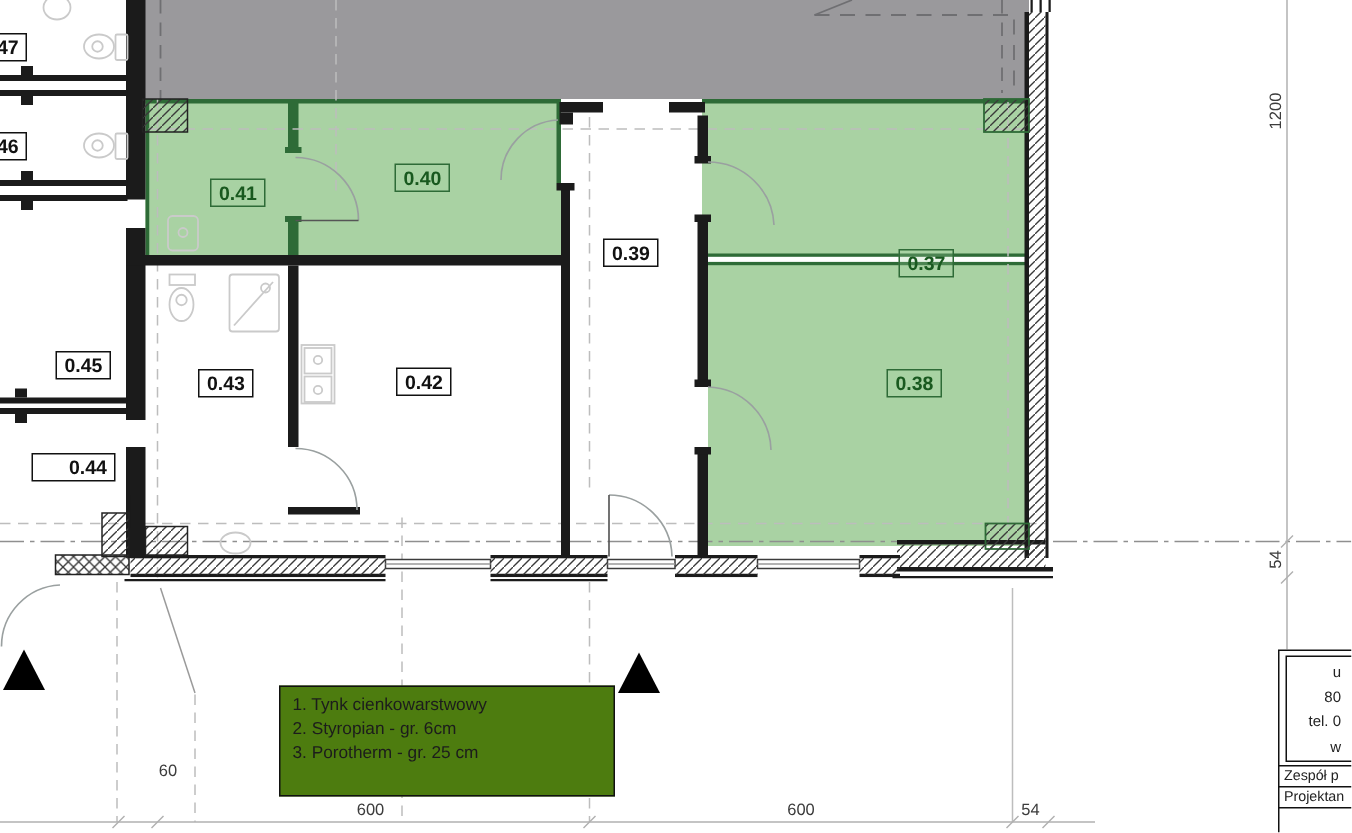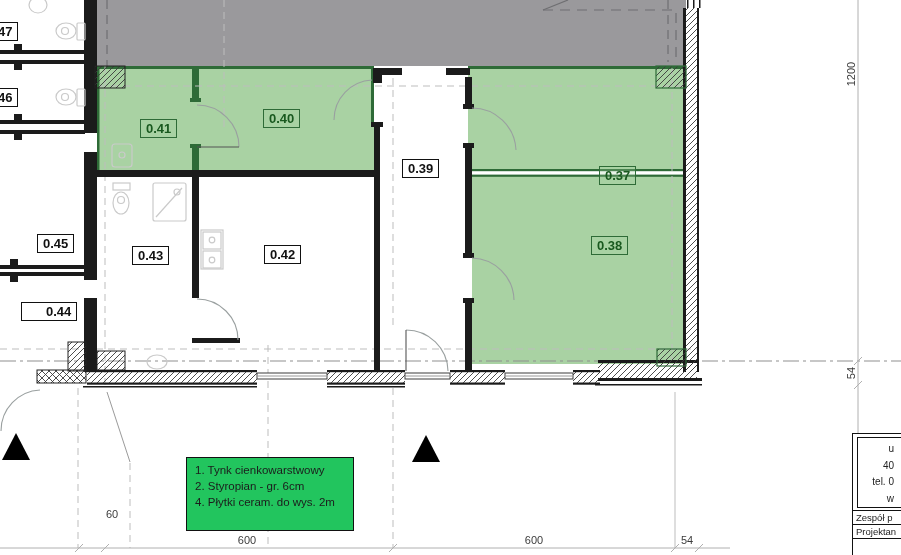--- a/index.html
+++ b/index.html
@@ -4,22 +4,22 @@
 <style>
   html,body{margin:0;padding:0;background:#fff;}
   #canvas{position:relative;width:901px;height:555px;background:#fff;overflow:hidden;
           font-family:"Liberation Sans",sans-serif;}
   #canvas svg{position:absolute;left:0;top:0;}
   .rlabel{position:absolute;display:inline-block;padding:1px 5px;border:1.6px solid #111;
           background:#fff;color:#111;font-size:13px;font-weight:700;line-height:15px;white-space:nowrap;}
   .rlabel.green{border-color:#2e6b37;color:#19591f;background:rgba(169,210,163,0.25);text-align:right;}
   .dim{position:absolute;font-size:11px;color:#3c3c3c;white-space:nowrap;transform:translateX(-50%);}
   .dimv{position:absolute;font-size:11px;color:#3c3c3c;white-space:nowrap;transform:rotate(-90deg);transform-origin:center;}
-  .legendbox{position:absolute;left:186px;top:457px;width:168px;height:74px;border:1.6px solid #111;
-             background:#22c55e;padding:4px 0 0 8px;box-sizing:border-box;}
+  .legendbox{position:absolute;left:186px;top:457px;width:224px;height:74px;border:1.6px solid #111;
+             background:#4d7c0f;padding:4px 0 0 8px;box-sizing:border-box;}
   .legendbox div{font-size:11.5px;line-height:16px;color:#1c1c1c;}
   .tb-outer{position:absolute;left:852px;top:433px;width:64px;height:130px;border:1.6px solid #111;background:#fff;}
   .tb-inner{position:absolute;left:857px;top:437px;width:60px;height:71px;border:1.2px solid #111;
             box-sizing:border-box;padding:3px 22px 0 0;text-align:right;}
   .tb-inner div{font-size:10px;line-height:16.5px;color:#222;}
   .tb-row{position:absolute;left:852px;width:64px;height:14px;border-top:1.2px solid #111;
           font-size:9.5px;color:#222;padding:1px 0 0 4px;box-sizing:border-box;white-space:nowrap;}
 </style>
 </head>
 <body>
@@ -230,40 +230,40 @@
 <span class="rlabel" style="left:-8px;top:22px;">47</span>
 <span class="rlabel" style="left:-8px;top:88px;">46</span>
 <span class="rlabel" style="left:37px;top:234px;">0.45</span>
 <span class="rlabel" style="left:21px;top:302px;padding-left:24px;">0.44</span>
 <span class="rlabel" style="left:132px;top:246px;text-align:right;">0.43</span>
 <span class="rlabel" style="left:264px;top:245px;">0.42</span>
 <span class="rlabel" style="left:402px;top:159px;">0.39</span>
 <span class="rlabel green" style="left:140px;top:119px;">0.41</span>
 <span class="rlabel green" style="left:263px;top:109px;">0.40</span>
 <span class="rlabel green" style="left:599px;top:118px;margin-top:48px;">0.37</span>
-<span class="rlabel green" style="left:591px;top:236px;">0.38</span>
+<span class="rlabel green" style="left:591px;top:246px;">0.38</span>
 
 <span class="dim" style="left:92px;top:508px;padding-left:40px;">60</span>
 <span class="dim" style="left:247px;top:534px;">600</span>
 <span class="dim" style="left:534px;top:534px;">600</span>
 <span class="dim" style="left:687px;top:534px;">54</span>
 
 <span class="dimv" style="left:834px;top:68px;width:34px;text-align:center;">1200</span>
 <span class="dimv" style="left:838px;top:367px;width:26px;text-align:center;">54</span>
 
 <div class="legendbox">
   <div>1. Tynk cienkowarstwowy</div>
   <div>2. Styropian - gr.  6cm</div>
-  <div>4. Płytki ceram. do wys. 2m</div>
+  <div>3. Porotherm - gr. 25 cm</div>
 </div>
 
 <div class="tb-outer"></div>
 <div class="tb-inner">
   <div>u</div>
-  <div>40</div>
+  <div>80</div>
   <div>tel. 0</div>
   <div>w</div>
 </div>
 <div class="tb-row" style="top:510px;">Zespół p</div>
 <div class="tb-row" style="top:524px;">Projektan</div>
 <div class="tb-row" style="top:538px;height:17px;"></div>
 
 </div>
 
 </body></html>

